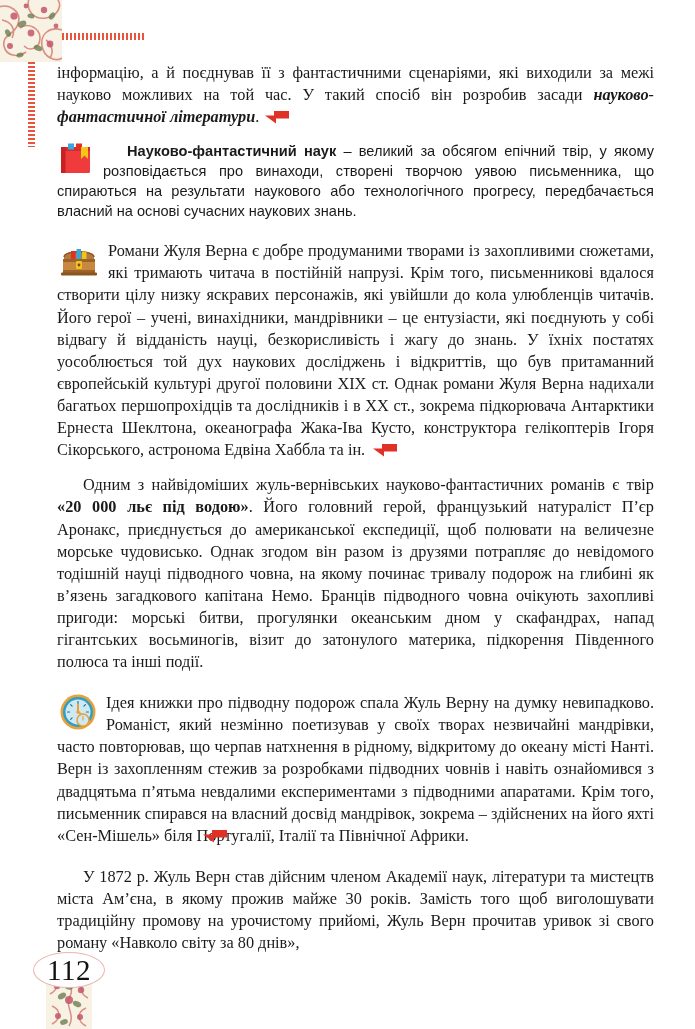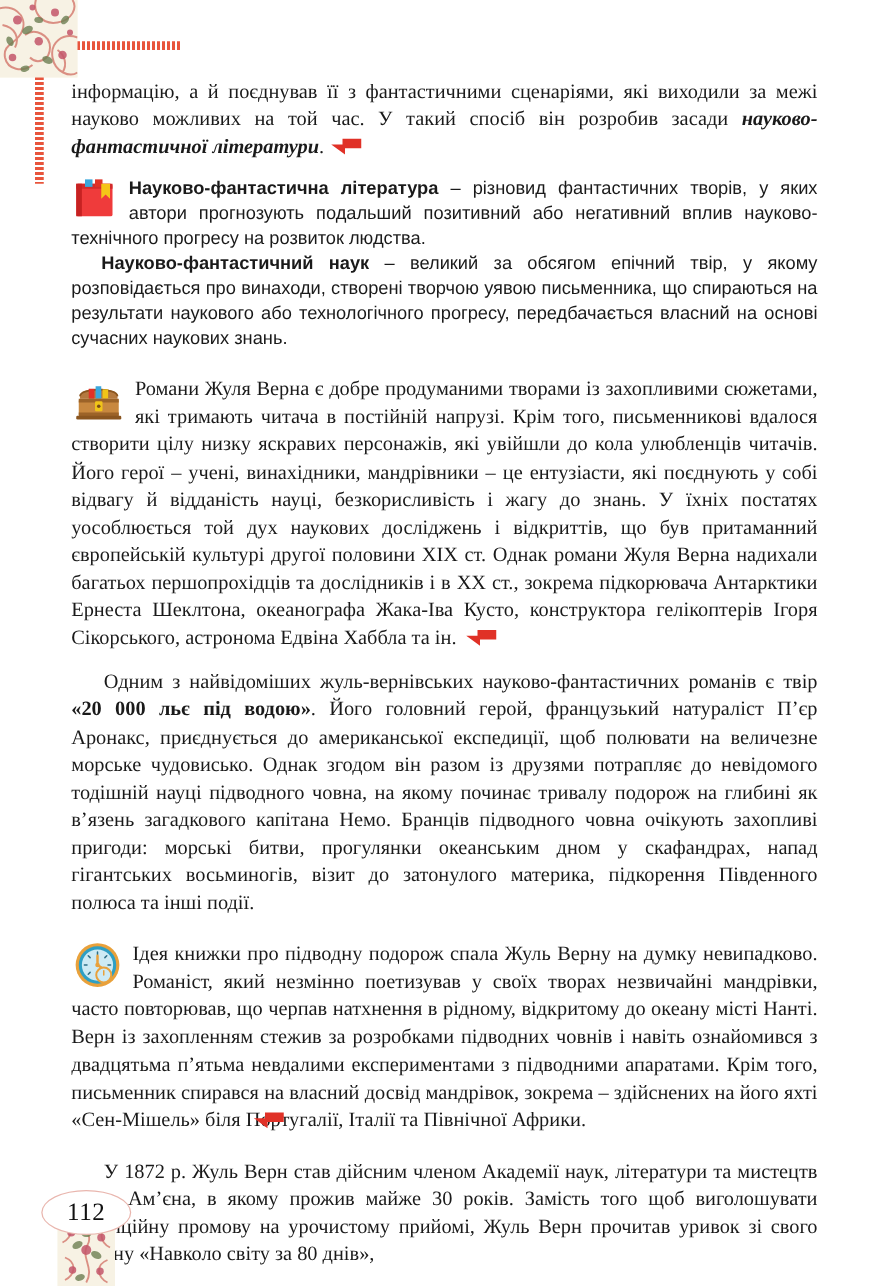--- a/index.html
+++ b/index.html
@@ -140,21 +140,21 @@
     box-sizing: border-box;
     background: #ffffff;
   }
   .page-num-text {
     position: absolute;
     left: 0; top: 0;
     width: 72px; height: 36px;
     display: flex;
     align-items: center;
     justify-content: center;
-    font-size: 20px;
+    font-size: 29px;
     font-family: "Liberation Serif", serif;
     color: #111111;
     letter-spacing: 0.5px;
   }
   .bottom-ornament {
     position: absolute;
     left: 46px;
     top: 970px;
     width: 46px;
     height: 59px;
@@ -211,21 +211,20 @@
     <span class="icon-book-float">
       <svg width="34" height="34" viewBox="0 0 34 34" xmlns="http://www.w3.org/2000/svg">
         <rect x="2" y="5" width="29" height="26" rx="1.5" fill="#ef3b3b"></rect>
         <rect x="2" y="5" width="29" height="4" fill="#d22b2b"></rect>
         <rect x="2" y="5" width="4.5" height="26" fill="#c62222"></rect>
         <rect x="9" y="1.5" width="6" height="6" fill="#3aa7dc"></rect>
         <rect x="17" y="1.5" width="6" height="6" fill="#e03127"></rect>
         <path d="M22 5 L29 5 L29 17 L25.5 13.5 L22 17 Z" fill="#f5c518"></path>
       </svg>
     </span>
-    <p class="def-first"><span class="bold">Науково-фантастична література</span><span> – різновид фантастичних творів, у яких автори прогнозують подальший позитивний або негативний вплив науково-технічного прогресу на розвиток людства.</span></p>
     <p class="def-second"><span class="bold">Науково-фантастичний наук</span><span> – великий за обсягом епічний твір, у якому розповідається про винаходи, створені творчою уявою письменника, що спираються на результати наукового або технологічного прогресу, передбачається власний на основі сучасних наукових знань.</span></p>
   </div>
 
   <div class="gap-md"></div>
 
   <div class="par-with-icon">
     <span class="icon-float chest">
       <svg width="40" height="34" viewBox="0 0 40 34" xmlns="http://www.w3.org/2000/svg">
         <path d="M5 14 C5 6, 35 6, 35 14 L35 16 L5 16 Z" fill="#b4793f"></path>
         <path d="M5 14 C5 7, 35 7, 35 14" fill="none" stroke="#8a551f" stroke-width="1.4"></path>

